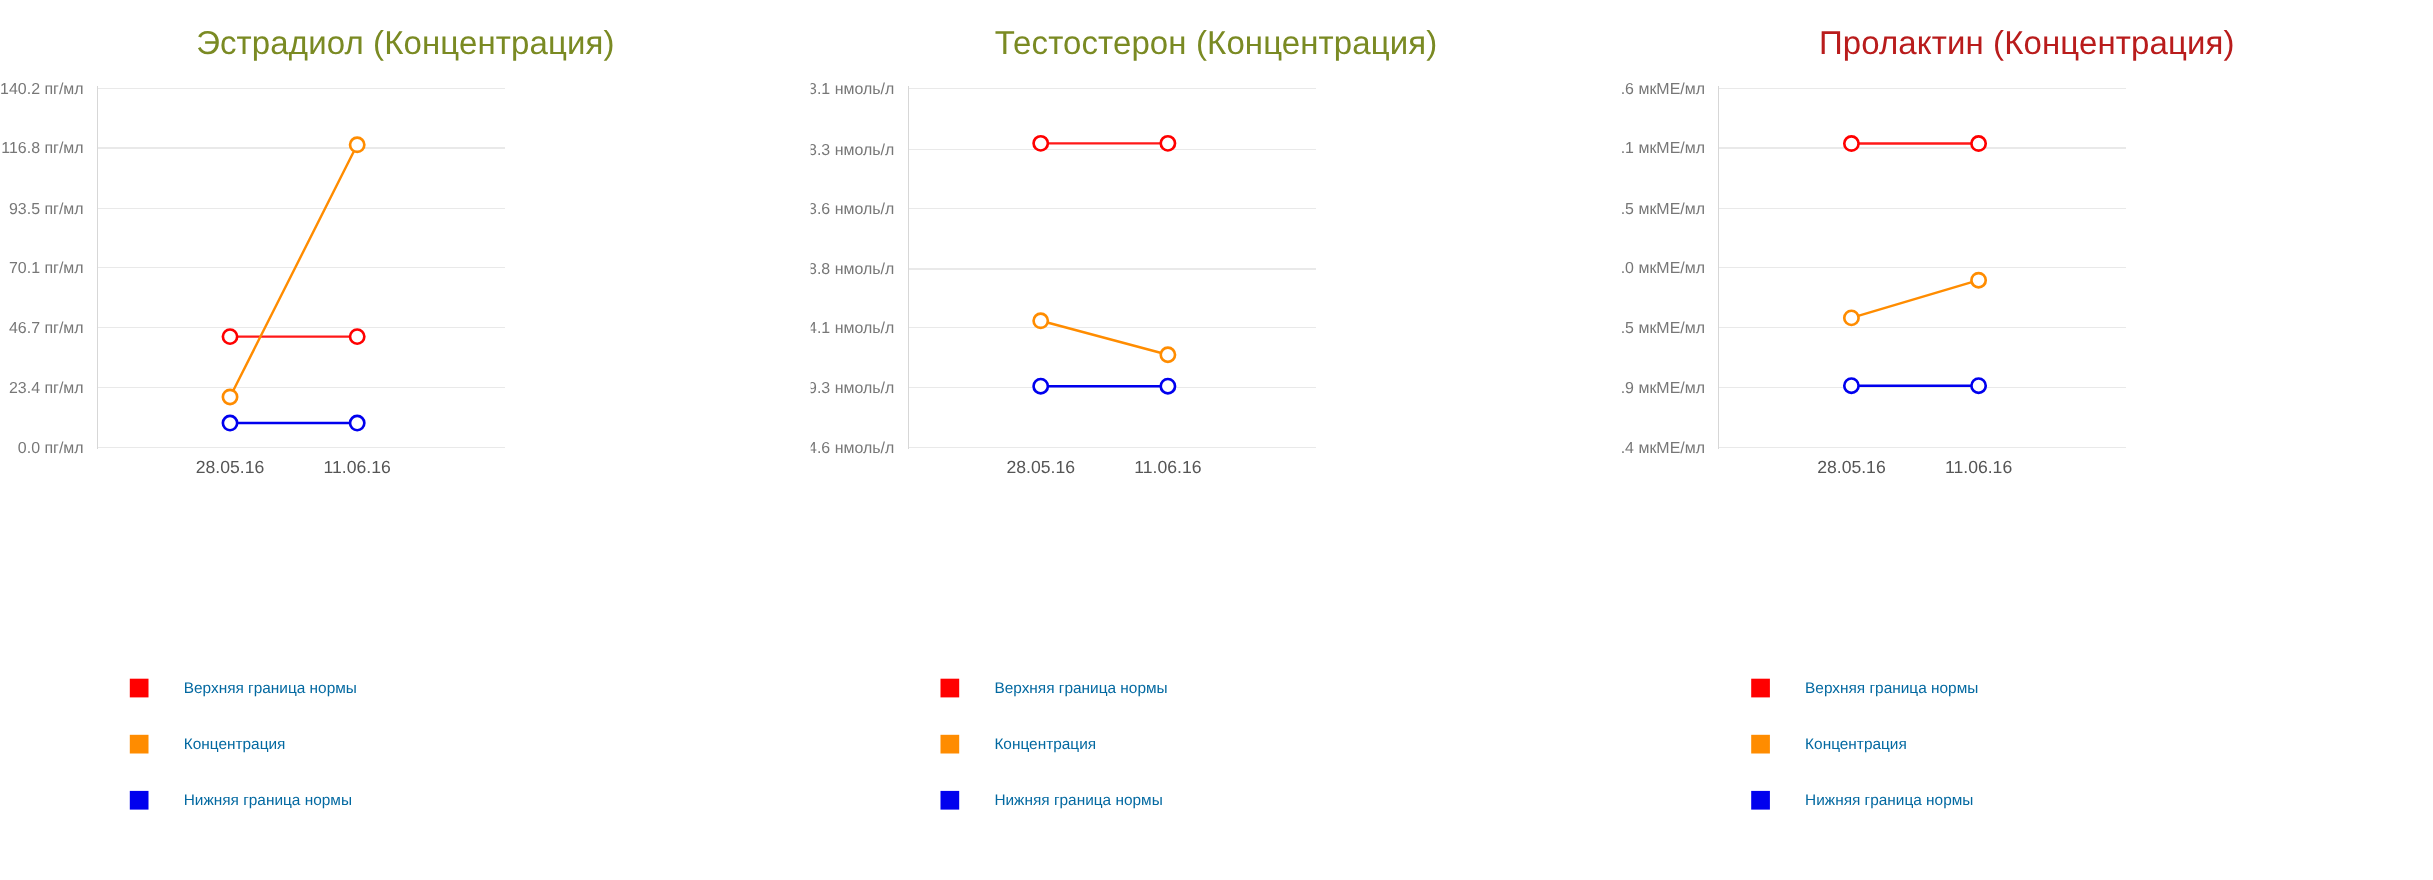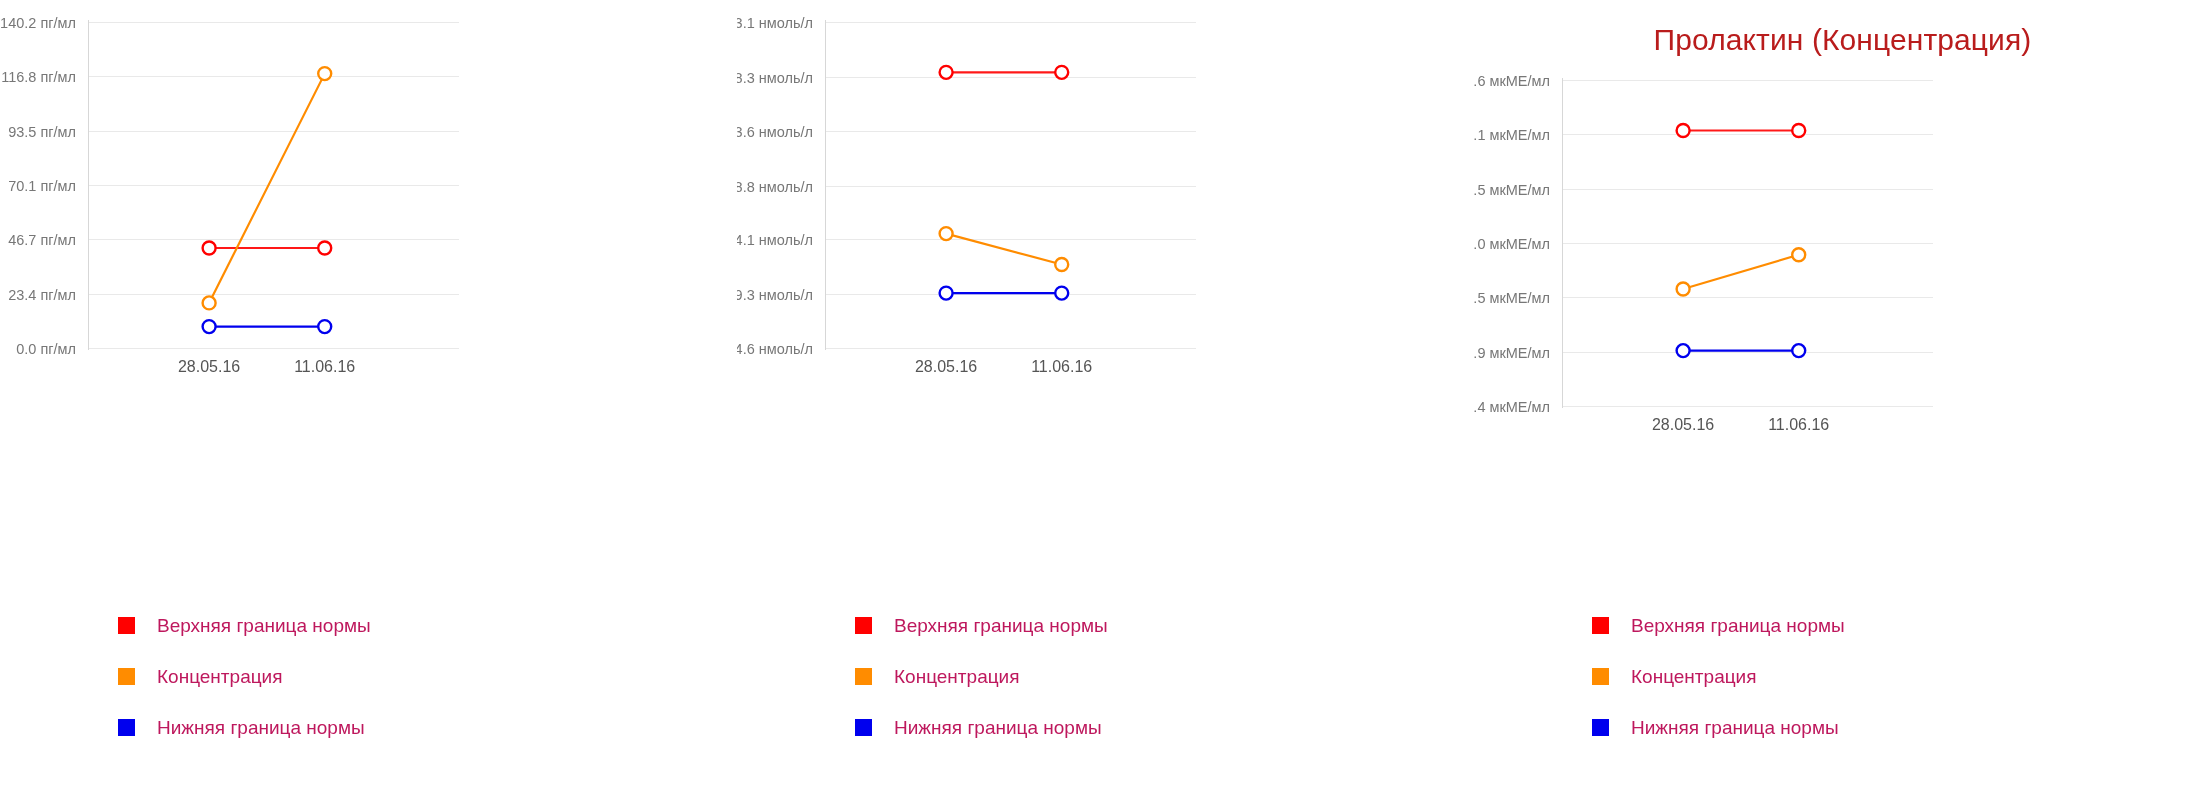--- a/index.html
+++ b/index.html
@@ -59,23 +59,23 @@
     align-items: center;
     height: 51px;
   }
   .legend-swatch {
     width: 17px;
     height: 17px;
     display: inline-block;
     flex: 0 0 auto;
   }
   .legend-label {
-    font-size: 19px;
-    color: #be185d;
-    margin-left: 22px;
+    font-size: 14px;
+    color: #0369a1;
+    margin-left: 32px;
     white-space: nowrap;
     line-height: 19px;
   }
   .tick-text {
     font-size: 14.5px;
     fill: #777777;
     font-family: "Liberation Sans", sans-serif;
   }
   .xtick-text {
     font-size: 16px;
@@ -91,20 +91,21 @@
     stroke: #d7d7d7;
     stroke-width: 1;
     shape-rendering: crispEdges;
   }
 </style>
 </head>
 <body>
 
 <div class="panels" id="panels">
     <div class="panel">
+      <div class="chart-title" style="color: rgb(122, 138, 35);">Эстрадиол (Концентрация)</div>
       <div class="plot-wrap">
         <svg class="plot-svg" width="737" height="520" viewBox="0 0 737 520">
           <g>
             <line class="gridline" x1="88" y1="348.5" x2="459" y2="348.5"></line>
             <text class="tick-text" x="76" y="353.5" text-anchor="end">0.0 пг/мл</text>
             <line class="gridline" x1="88" y1="294.5" x2="459" y2="294.5"></line>
             <text class="tick-text" x="76" y="299.5" text-anchor="end">23.4 пг/мл</text>
             <line class="gridline" x1="88" y1="239.5" x2="459" y2="239.5"></line>
             <text class="tick-text" x="76" y="244.5" text-anchor="end">46.7 пг/мл</text>
             <line class="gridline" x1="88" y1="185.5" x2="459" y2="185.5"></line>
@@ -147,20 +148,21 @@
           <span class="legend-swatch" style="background: rgb(255, 140, 0);"></span>
           <span class="legend-label">Концентрация</span>
         </div>
         <div class="legend-row">
           <span class="legend-swatch" style="background: rgb(0, 0, 238);"></span>
           <span class="legend-label">Нижняя граница нормы</span>
         </div>
       </div>
     </div>
     <div class="panel">
+      <div class="chart-title" style="color: rgb(122, 138, 35);">Тестостерон (Концентрация)</div>
       <div class="plot-wrap">
         <svg class="plot-svg" width="737" height="520" viewBox="0 0 737 520">
           <g>
             <line class="gridline" x1="88" y1="348.5" x2="459" y2="348.5"></line>
             <text class="tick-text" x="76" y="353.5" text-anchor="end">4.6 нмоль/л</text>
             <line class="gridline" x1="88" y1="294.5" x2="459" y2="294.5"></line>
             <text class="tick-text" x="76" y="299.5" text-anchor="end">9.3 нмоль/л</text>
             <line class="gridline" x1="88" y1="239.5" x2="459" y2="239.5"></line>
             <text class="tick-text" x="76" y="244.5" text-anchor="end">14.1 нмоль/л</text>
             <line class="gridline" x1="88" y1="186.5" x2="459" y2="186.5"></line>

